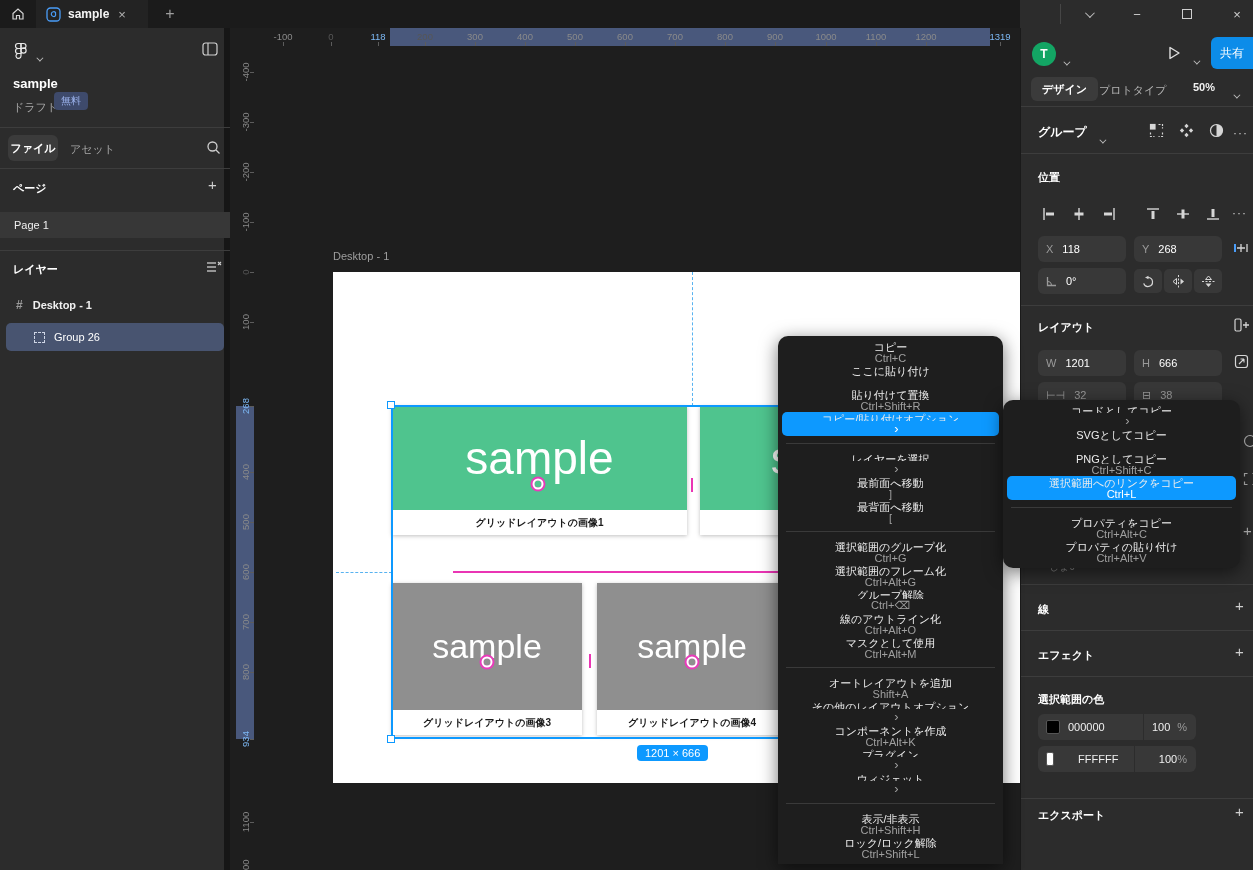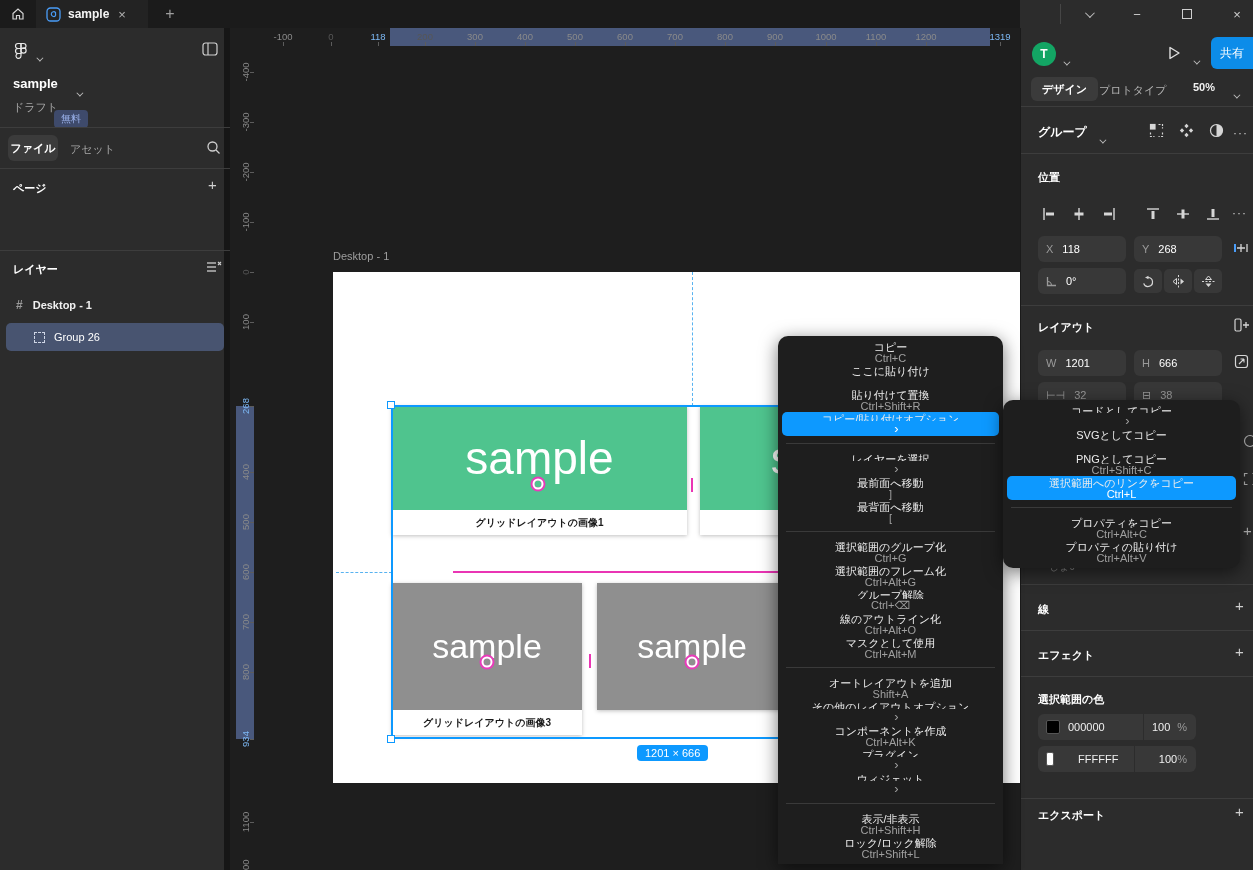--- a/index.html
+++ b/index.html
@@ -146,37 +146,38 @@
   <div class="abs" style="left:202px;top:14px">
     <svg class="icon-svg" width="16" height="14" viewBox="0 0 16 14">
         <rect x="1" y="1" width="14" height="12" rx="2.5" fill="none" stroke="#cfcfcf" stroke-width="1.2"></rect>
         <line x1="6" y1="1" x2="6" y2="13" stroke="#cfcfcf" stroke-width="1.2"></line>
       </svg>
   </div>
 
   <div class="abs" style="left:13px;top:48px;color:#fff;font-size:13px;font-weight:bold">sample</div>
   <div class="abs" style="left:76px;top:55px"><span class="chev small"></span></div>
   <div class="abs dim-label" style="left:13px;top:72px">ドラフト</div>
-  <div class="abs badge" style="left:54px;top:82px">無料</div>
+  <div class="abs badge" style="left:54px;top:64px">無料</div>
 
   <div class="side-divider" style="top:99px"></div>
   <div id="files-pill">
       <span class="side-label">ファイル</span>
     </div>
   <div class="abs dim-label" style="left:70px;top:114px">アセット</div>
   <div class="abs" style="left:206px;top:112px">
     <svg class="icon-svg" width="15" height="15" viewBox="0 0 15 15">
         <circle cx="6.5" cy="6.5" r="4.5" fill="none" stroke="#cfcfcf" stroke-width="1.3"></circle>
         <line x1="10" y1="10" x2="13.5" y2="13.5" stroke="#cfcfcf" stroke-width="1.3"></line>
       </svg>
   </div>
 
   <div class="side-divider" style="top:140px"></div>
   <div class="abs side-label" style="left:13px;top:153px">ページ</div>
   <div class="abs plus" style="left:208px;top:148px">+</div>
+  <div id="page-row">Page 1</div>
 
   <div class="side-divider" style="top:222px"></div>
   <div class="abs side-label" style="left:13px;top:234px">レイヤー</div>
   <div class="abs" style="left:206px;top:233px">
     <svg class="icon-svg" width="16" height="12" viewBox="0 0 16 12">
         <g stroke="#cfcfcf" stroke-width="1.3">
           <line x1="1" y1="2" x2="10" y2="2"></line>
           <line x1="1" y1="6" x2="10" y2="6"></line>
           <line x1="1" y1="10" x2="10" y2="10"></line>
           <path d="M12 1l3 3m0-3l-3 3" stroke-width="1.1"></path>
@@ -208,20 +209,21 @@
       <div class="card" style="left: 464px; top: 378px; width: 290px;">
         <div class="img" style="height: 104px; background: rgb(79, 196, 142); font-size: 46px;">sample</div>
         <div class="caption"></div>
       </div>
       <div class="card" style="left: 156px; top: 555px; width: 190px;">
         <div class="img" style="height: 127px; background: rgb(143, 143, 143); font-size: 34px;">sample</div>
         <div class="caption">グリッドレイアウトの画像3</div>
       </div>
       <div class="card" style="left: 361px; top: 555px; width: 190px;">
         <div class="img" style="height: 127px; background: rgb(143, 143, 143); font-size: 34px;">sample</div>
+        <div class="caption">グリッドレイアウトの画像4</div>
       </div>
       <div class="ring" style="left: 302px; top: 456px;"></div>
       <div class="ring" style="left: 251px; top: 634px;"></div>
       <div class="ring" style="left: 456px; top: 634px;"></div>
     </div>
 
   <div class="pink-h" style="left:217px;top:543px;width:550px"></div>
   <div class="pink-v" style="left:455px;top:450px;height:14px"></div>
   <div class="pink-v" style="left:353px;top:626px;height:14px"></div>
 

